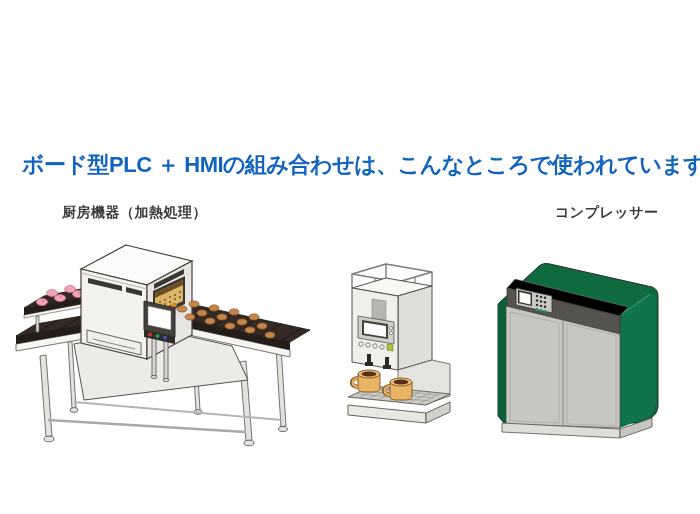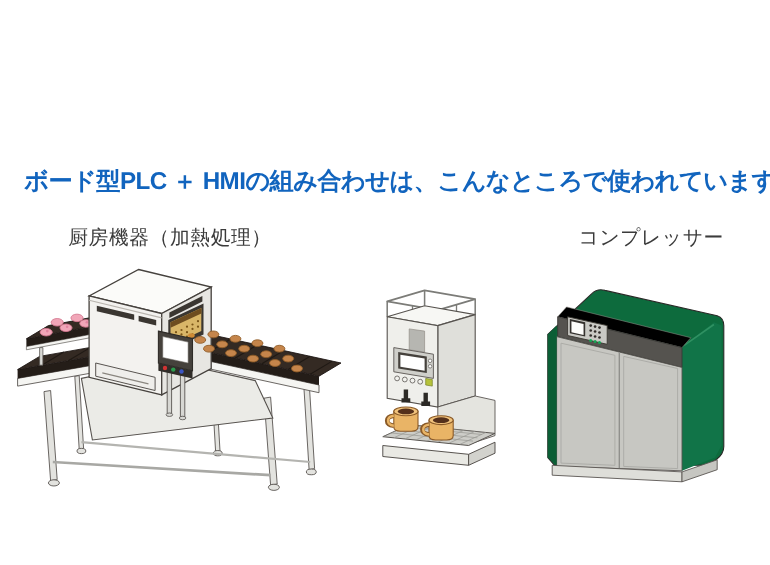--- a/index.html
+++ b/index.html
@@ -6,26 +6,26 @@
   .canvas{
     position:relative;width:700px;height:514px;background:#ffffff;overflow:hidden;
     font-family:"Liberation Sans", sans-serif;
   }
   .headline{
     position:absolute;left:22px;top:151px;margin:0;
     font-size:22px;font-weight:600;letter-spacing:-0.5px;line-height:1.25;
     color:var(--headline-blue,#1164be);white-space:nowrap;
   }
   .fig-label{
-    position:absolute;top:204px;font-size:18px;font-weight:400;
+    position:absolute;top:204px;font-size:14px;font-weight:700;
     color:var(--label-gray,#3b3b3b);white-space:nowrap;letter-spacing:0.5px;
   }
   #lbl-kitchen{left:62px;}
   #lbl-coffee{left:343px;}
-  #lbl-compressor{left:526px;}
+  #lbl-compressor{left:555px;}
   .illo{position:absolute;}
   #illo-kitchen{left:14px;top:240px;width:296px;height:212px;}
   #illo-coffee{left:340px;top:252px;width:130px;height:178px;}
   #illo-compressor{left:492px;top:250px;width:175px;height:192px;}
   svg{display:block;}
 </style>
 </head>
 <body>
 
 <div class="canvas">

